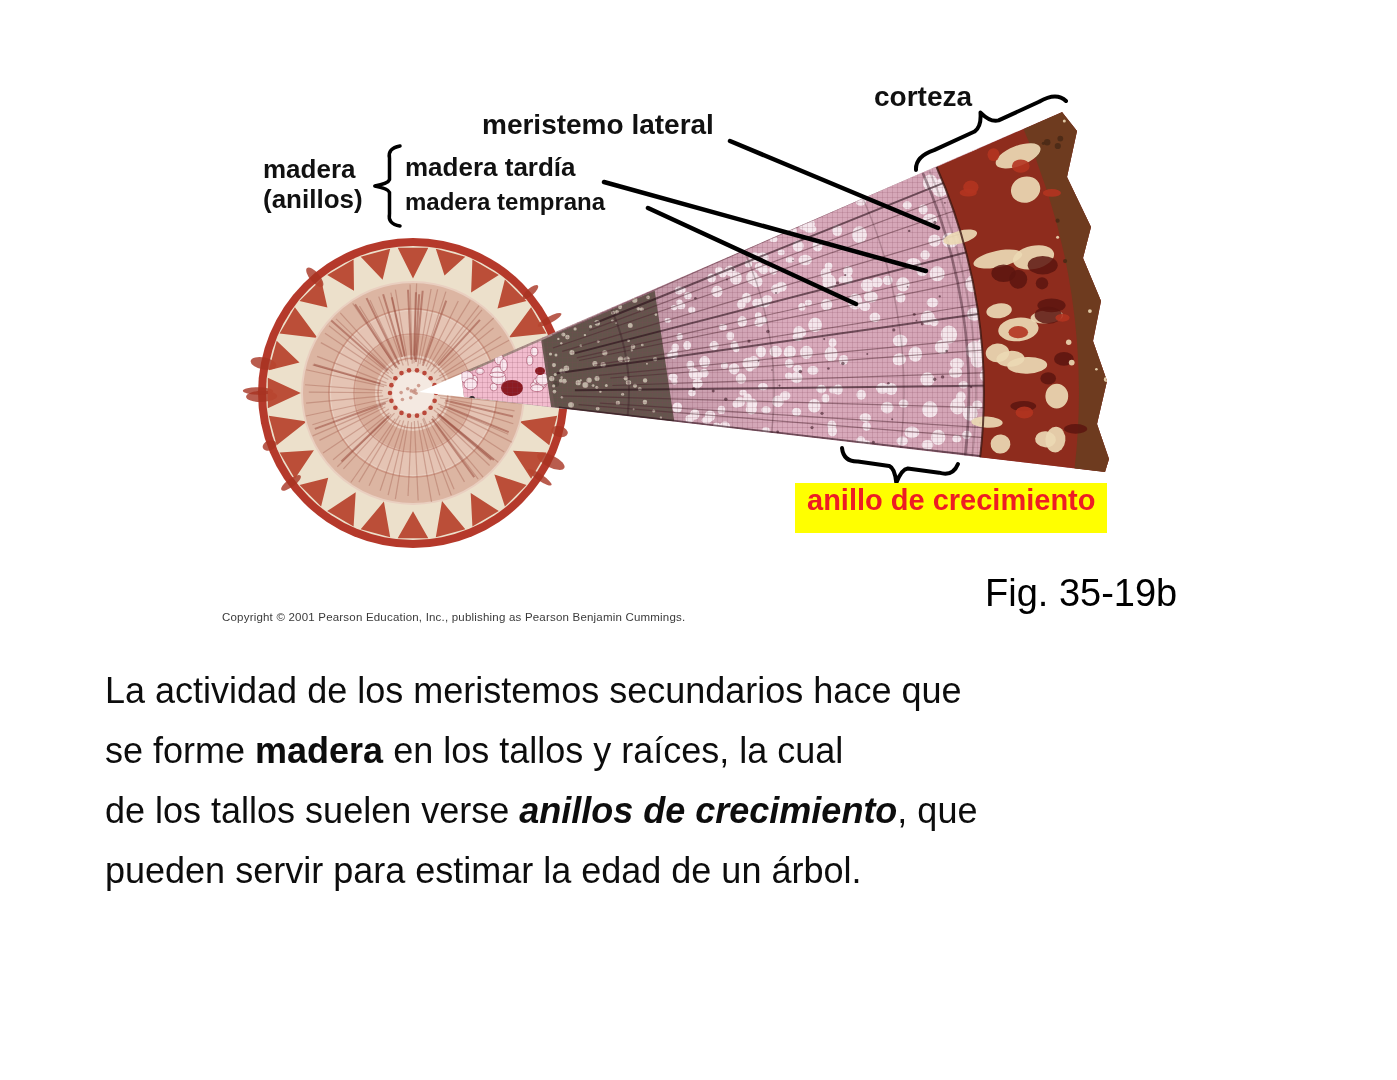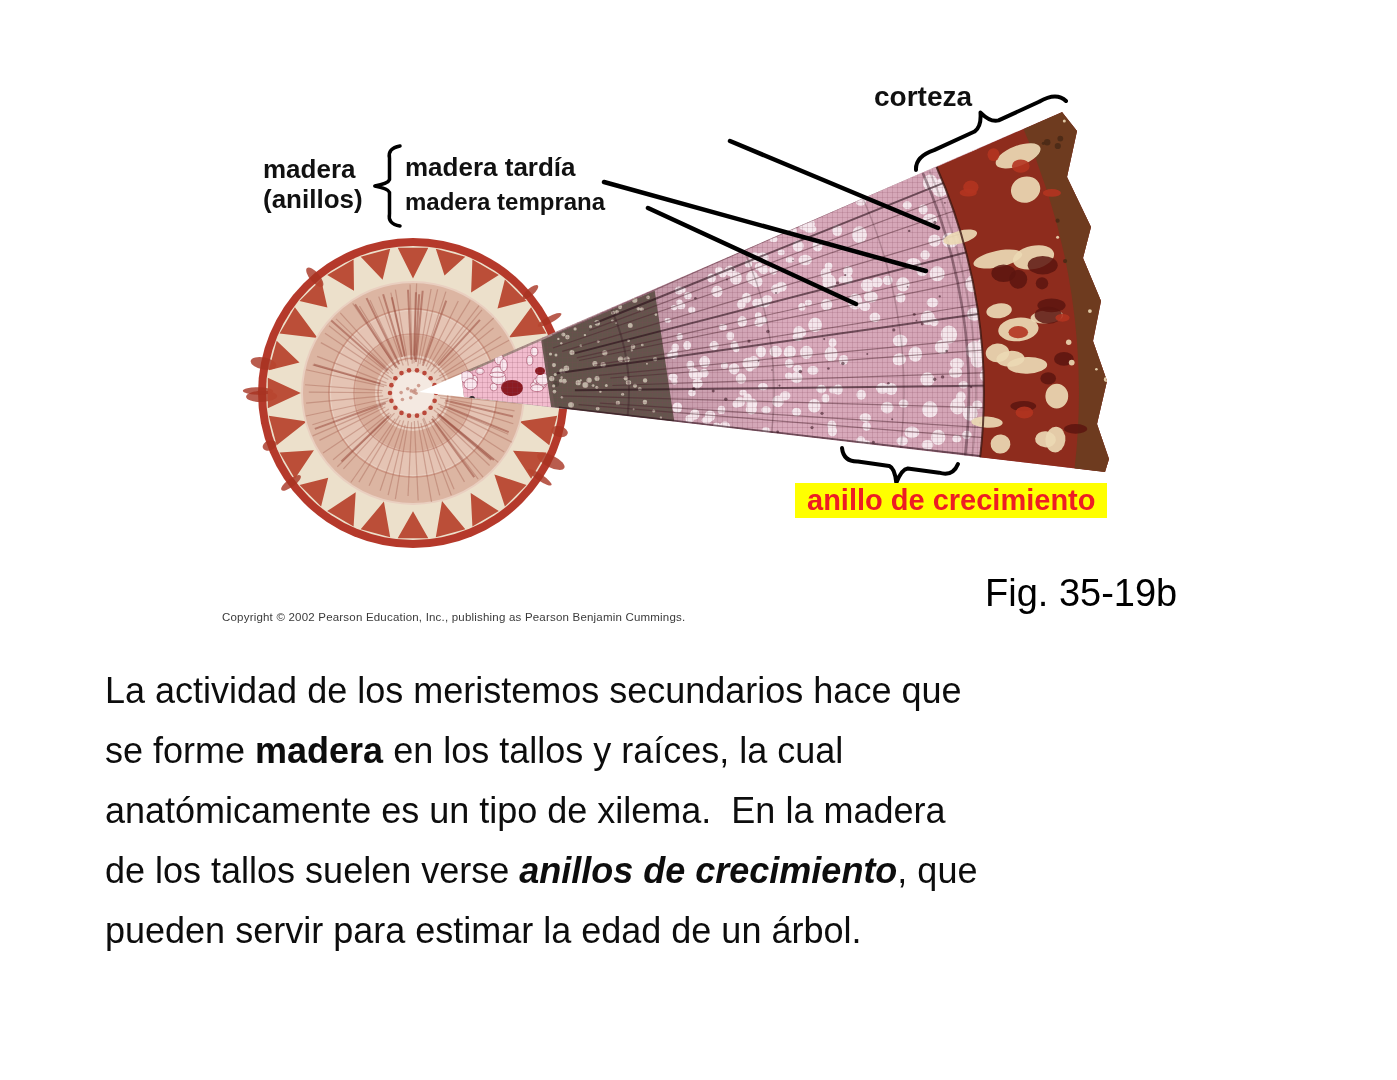--- a/index.html
+++ b/index.html
@@ -10,21 +10,21 @@
   .slide{position:absolute;inset:0;}
   .figure{position:absolute;left:0;top:0;width:1397px;height:650px;}
   #fig{position:absolute;left:0;top:0;}
   .lbl{position:absolute;font-weight:bold;color:#111;white-space:nowrap;line-height:1.05;}
   #lbl-corteza{left:874px;top:82px;font-size:28px;}
   #lbl-meristemo{left:482px;top:110px;font-size:28px;}
   #lbl-madera{left:263px;top:156px;font-size:26px;}
   #lbl-xilema{left:263px;top:186px;font-size:26px;}
   #lbl-tardia{left:405px;top:154px;font-size:26px;}
   #lbl-temprana{left:405px;top:189px;font-size:24px;}
-  #lbl-anillo{left:795px;top:483px;height:35px;font-size:29px;line-height:35px;padding:0 12px;}
+  #lbl-anillo{left:795px;top:483px;height:50px;font-size:29px;line-height:35px;padding:0 12px;}
   #lbl-figref{left:985px;top:574px;font-size:38px;font-weight:normal;color:#000;}
   #lbl-copyright{left:222px;top:611px;font-size:11.5px;font-weight:normal;color:#3a3a3a;letter-spacing:.2px;}
   .para{
     position:absolute;left:105px;top:661px;width:1250px;
     font-size:36px;line-height:60px;color:#0d0d0d;
   }
   .para-line{white-space:pre;}
   .seg-b{font-weight:bold;}
   .seg-bi{font-weight:bold;font-style:italic;}
 </style>
@@ -667,29 +667,29 @@
           <line x1="730" y1="141" x2="938" y2="228" fill="none" stroke="#000000" stroke-width="4.5" stroke-linecap="round" stroke-linejoin="round"></line>
           <line x1="604" y1="182" x2="926" y2="271" fill="none" stroke="#000000" stroke-width="4.5" stroke-linecap="round" stroke-linejoin="round"></line>
           <line x1="648" y1="208" x2="856" y2="304" fill="none" stroke="#000000" stroke-width="4.5" stroke-linecap="round" stroke-linejoin="round"></line>
           <path d="M 916.0 170.0 Q 915.2 156.5 934.1 150.1 L 974.6 131.5 Q 981.5 126.8 980.5 112.6 Q 990.5 122.6 998.6 120.4 L 1039.1 101.8 Q 1056.2 91.6 1066.0 101.0" fill="none" stroke="#000000" stroke-width="4" stroke-linecap="round" stroke-linejoin="round"></path>
           <path d="M 842.0 448.0 Q 843.6 461.9 857.9 461.5 L 889.2 465.9 Q 894.8 468.2 896.3 482.7 Q 901.7 469.1 907.7 468.4 L 939.1 472.7 Q 952.7 476.9 958.0 464.0" fill="none" stroke="#000000" stroke-width="4" stroke-linecap="round" stroke-linejoin="round"></path>
           <path d="M 400.0 146.0 Q 387.4 148.4 389.5 158.0 L 389.5 179.6 Q 388.1 183.6 374.8 186.0 Q 388.1 188.4 389.5 192.4 L 389.5 214.0 Q 387.4 223.6 400.0 226.0" fill="none" stroke="#000000" stroke-width="3.5" stroke-linecap="round" stroke-linejoin="round"></path>
         </g>
     </svg>
 
     <div class="lbl" id="lbl-corteza">corteza</div>
+    <div class="lbl" id="lbl-meristemo">meristemo lateral</div>
     <div class="lbl" id="lbl-madera">madera</div>
     <div class="lbl" id="lbl-xilema">(anillos)</div>
     <div class="lbl" id="lbl-tardia">madera tardía</div>
     <div class="lbl" id="lbl-temprana">madera temprana</div>
     <div class="lbl" id="lbl-anillo" style="background: rgb(255, 255, 0); color: rgb(237, 28, 36);">anillo de crecimiento</div>
     <div class="lbl" id="lbl-figref">Fig. 35-19b</div>
-    <div class="lbl" id="lbl-copyright">Copyright © 2002 Pearson Education, Inc., publishing as Pearson Benjamin Cummings.</div>
+    <div class="lbl" id="lbl-copyright">Copyright © 2001 Pearson Education, Inc., publishing as Pearson Benjamin Cummings.</div>
   </div>
 
   <div class="para" id="para">
       <div class="para-line"><span>La actividad de los meristemos secundarios hace que</span></div>
       <div class="para-line"><span>se forme </span><span class="seg-b">madera</span><span> en los tallos y raíces, la cual</span></div>
-      <div class="para-line"><span>anatómicamente es un tipo de xilema.  En la madera</span></div>
       <div class="para-line"><span>de los tallos suelen verse </span><span class="seg-bi">anillos de crecimiento</span><span>, que</span></div>
       <div class="para-line"><span>pueden servir para estimar la edad de un árbol.</span></div>
     </div>
 </div>
 
 </body></html>

